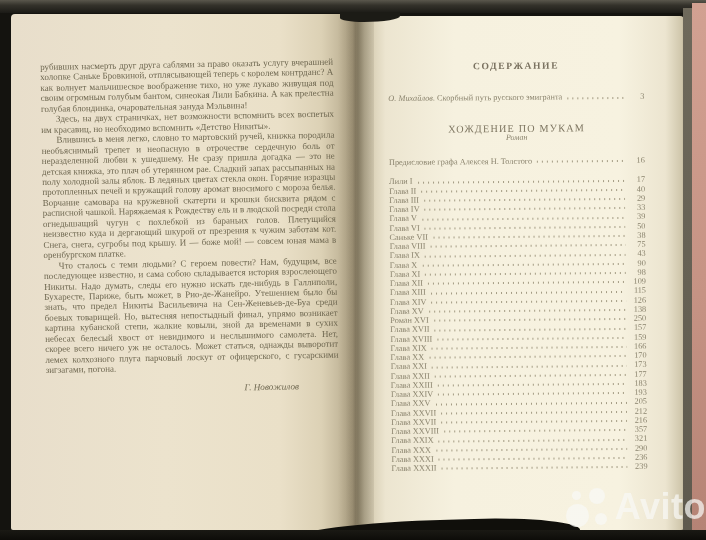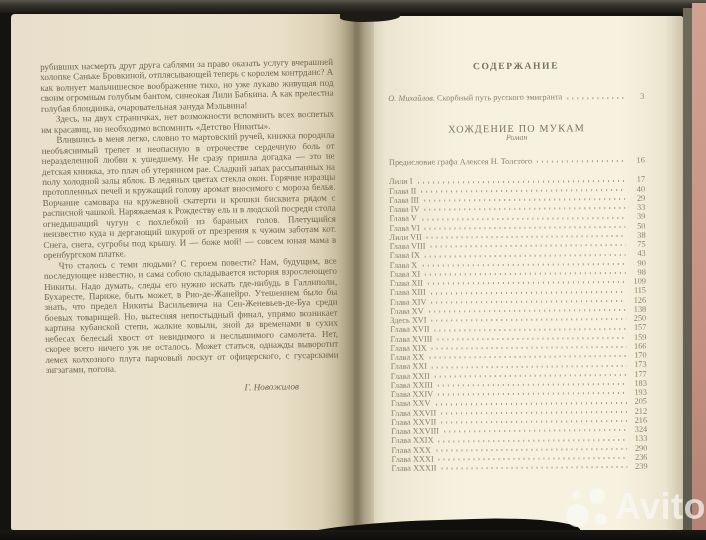--- a/index.html
+++ b/index.html
@@ -194,21 +194,21 @@
           <span class="pageno">39</span>
         </div>
 
         <div class="toc-row">
           <span class="label">Глава VI</span>
           <span class="leader"></span>
           <span class="pageno">50</span>
         </div>
 
         <div class="toc-row">
-          <span class="label">Лили VII</span>
+          <span class="label">Саньке VII</span>
           <span class="leader"></span>
           <span class="pageno">38</span>
         </div>
 
         <div class="toc-row">
           <span class="label">Глава VIII</span>
           <span class="leader"></span>
           <span class="pageno">75</span>
         </div>
 
@@ -248,21 +248,21 @@
           <span class="pageno">126</span>
         </div>
 
         <div class="toc-row">
           <span class="label">Глава XV</span>
           <span class="leader"></span>
           <span class="pageno">138</span>
         </div>
 
         <div class="toc-row">
-          <span class="label">Здесь XVI</span>
+          <span class="label">Роман XVI</span>
           <span class="leader"></span>
           <span class="pageno">250</span>
         </div>
 
         <div class="toc-row">
           <span class="label">Глава XVII</span>
           <span class="leader"></span>
           <span class="pageno">157</span>
         </div>
 
@@ -322,27 +322,27 @@
 
         <div class="toc-row">
           <span class="label">Глава XXVII</span>
           <span class="leader"></span>
           <span class="pageno">216</span>
         </div>
 
         <div class="toc-row">
           <span class="label">Глава XXVIII</span>
           <span class="leader"></span>
-          <span class="pageno">324</span>
+          <span class="pageno">357</span>
         </div>
 
         <div class="toc-row">
           <span class="label">Глава XXIX</span>
           <span class="leader"></span>
-          <span class="pageno">133</span>
+          <span class="pageno">321</span>
         </div>
 
         <div class="toc-row">
           <span class="label">Глава XXX</span>
           <span class="leader"></span>
           <span class="pageno">290</span>
         </div>
 
         <div class="toc-row">
           <span class="label">Глава XXXI</span>

